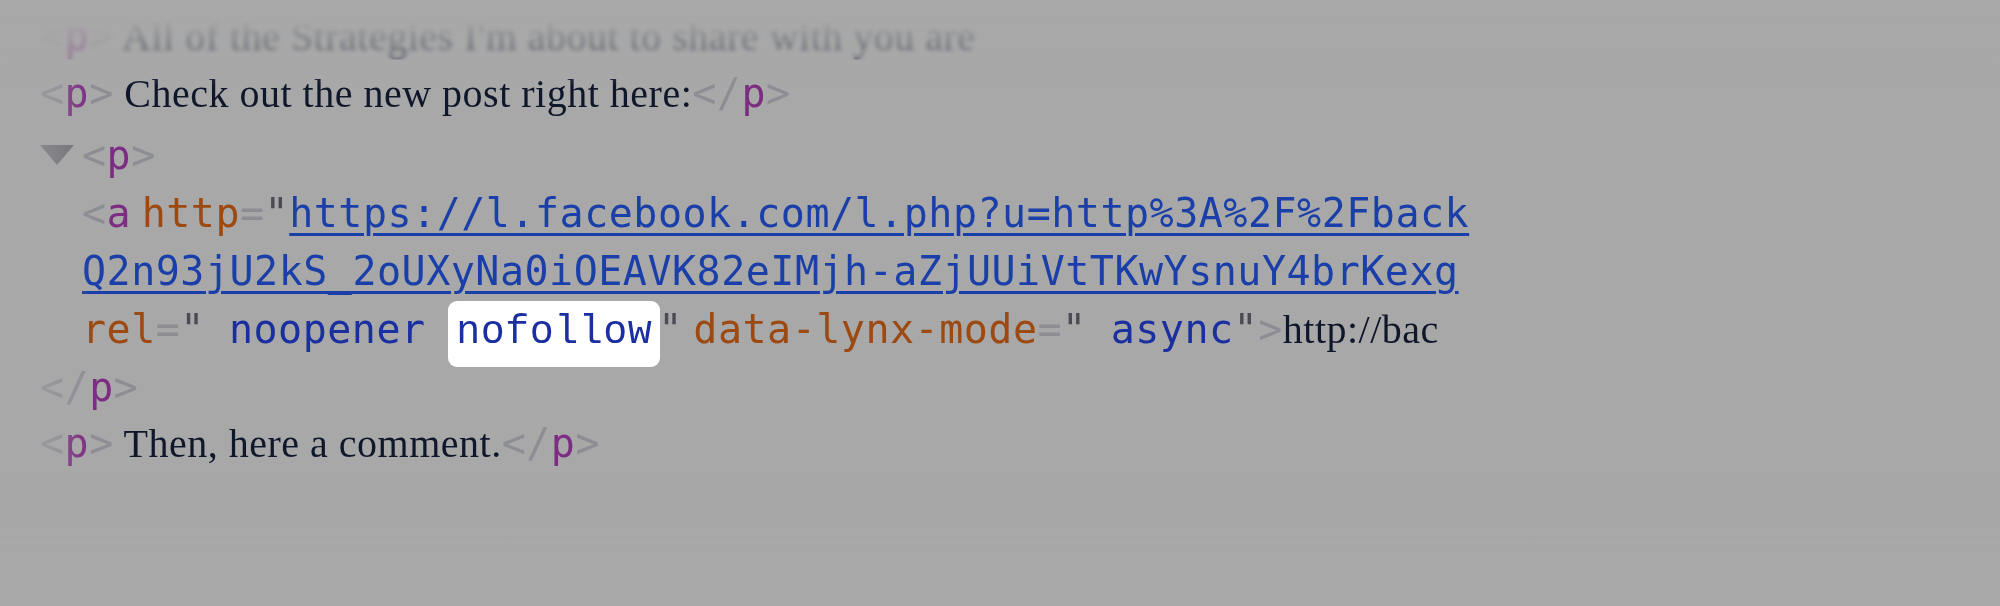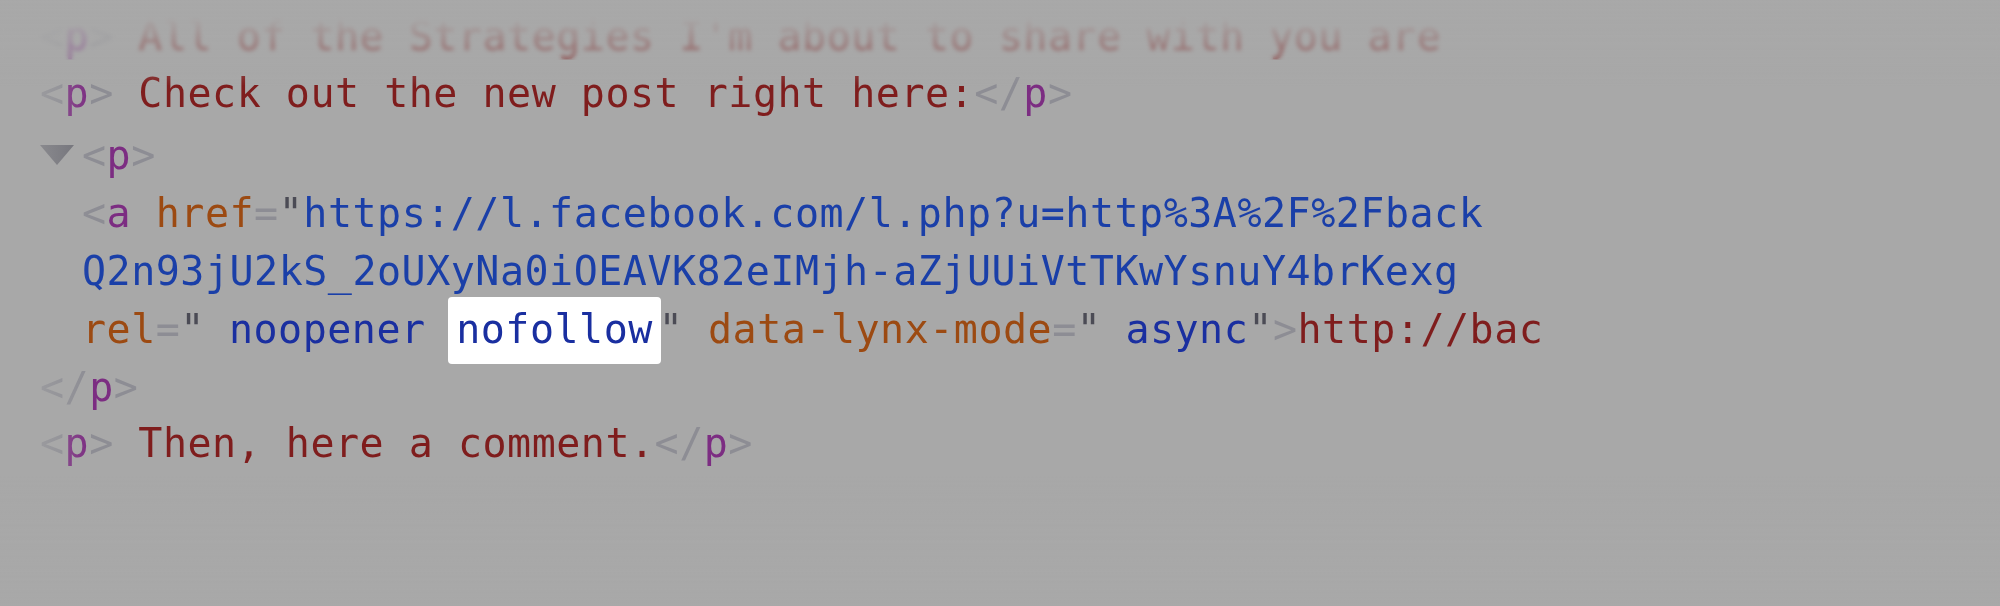--- a/index.html
+++ b/index.html
@@ -38,44 +38,45 @@
   .indent-0 { padding-left: 40px; }
   .indent-1 { padding-left: 82px; }
 
   
   .tok-bracket   { color: #8d8d94; }
   .tok-tagname   { color: #7c2d82; }
   .tok-attrname  { color: #9c4a12; }
   .tok-equals    { color: #8d8d94; }
   .tok-quote     { color: #4b4b55; }
   .tok-attrvalue { color: #1a2fa0; margin-left: 24px; }
-  .tok-link      { color: #1a3fa8; text-decoration-thickness: 3px; text-underline-offset: 6px; }
-  .tok-text      { color: #7f1d1d; }
+  .tok-link      { color: #1a3fa8; text-decoration: underline; text-decoration-thickness: 3px; text-underline-offset: 6px; }
+  .tok-text      { color: #0f172a; font-family: Liberation Serif, serif; }
 
   
   .twisty {
     display: inline-block;
     width: 0;
     height: 0;
     border-left: 17px solid transparent;
     border-right: 17px solid transparent;
     border-top: 20px solid #6e6e76;
     vertical-align: middle;
     margin-right: 8px;
     margin-bottom: 6px;
   }
 
   
   .search-hit {
     background: #ffffff;
     color: #1a2fa0;
     padding: 9px 8px 12px 8px;
     margin: 0 -2px;
-    border-radius: 4px;
+    border-radius: 9px;
     box-decoration-break: clone;
+    font-family: Liberation Mono, monospace;
   }
 
   
   #row-0 { top: 5px; }
   #row-1 { top: 62px; }
   #row-2 { top: 124px; }
   #row-3 { top: 182px; }
   #row-4 { top: 240px; }
   #row-5 { top: 298px; }
   #row-6 { top: 356px; }
@@ -113,21 +114,21 @@
   }
 </style>
 </head>
 <body>
 
 <div id="devtools-dom-tree">
   <div id="dom-rows">
       <div class="dom-line indent-0" id="row-0"><span class="tok-bracket">&lt;</span><span class="tok-tagname">p</span><span class="tok-bracket">&gt;</span><span class="tok-text"> All of the Strategies I'm about to share with you are</span></div>
       <div class="dom-line indent-0" id="row-1"><span class="tok-bracket">&lt;</span><span class="tok-tagname">p</span><span class="tok-bracket">&gt;</span><span class="tok-text"> Check out the new post right here:</span><span class="tok-bracket">&lt;/</span><span class="tok-tagname">p</span><span class="tok-bracket">&gt;</span></div>
       <div class="dom-line indent-0" id="row-2"><span class="twisty"></span><span class="tok-bracket">&lt;</span><span class="tok-tagname">p</span><span class="tok-bracket">&gt;</span></div>
-      <div class="dom-line indent-1" id="row-3"><span class="tok-bracket">&lt;</span><span class="tok-tagname">a</span><span class="tok-text"> </span><span class="tok-attrname">href</span><span class="tok-equals">=</span><span class="tok-quote">"</span><span class="tok-link">https://l.facebook.com/l.php?u=http%3A%2F%2Fback</span></div>
+      <div class="dom-line indent-1" id="row-3"><span class="tok-bracket">&lt;</span><span class="tok-tagname">a</span><span class="tok-text"> </span><span class="tok-attrname">http</span><span class="tok-equals">=</span><span class="tok-quote">"</span><span class="tok-link">https://l.facebook.com/l.php?u=http%3A%2F%2Fback</span></div>
       <div class="dom-line indent-1" id="row-4"><span class="tok-link">Q2n93jU2kS_2oUXyNa0iOEAVK82eIMjh-aZjUUiVtTKwYsnuY4brKexg</span></div>
       <div class="dom-line indent-1" id="row-5"><span class="tok-attrname">rel</span><span class="tok-equals">=</span><span class="tok-quote">"</span><span class="tok-attrvalue">noopener </span><span class="search-hit">nofollow</span><span class="tok-quote">"</span><span class="tok-text"> </span><span class="tok-attrname">data-lynx-mode</span><span class="tok-equals">=</span><span class="tok-quote">"</span><span class="tok-attrvalue">async</span><span class="tok-quote">"</span><span class="tok-bracket">&gt;</span><span class="tok-text">http://bac</span></div>
       <div class="dom-line indent-0" id="row-6"><span class="tok-bracket">&lt;/</span><span class="tok-tagname">p</span><span class="tok-bracket">&gt;</span></div>
       <div class="dom-line indent-0" id="row-7"><span class="tok-bracket">&lt;</span><span class="tok-tagname">p</span><span class="tok-bracket">&gt;</span><span class="tok-text"> Then, here a comment.</span><span class="tok-bracket">&lt;/</span><span class="tok-tagname">p</span><span class="tok-bracket">&gt;</span></div>
     </div>
 
   <div class="fade" id="fade-left"></div>
   <div class="fade" id="fade-right"></div>
   <div class="fade" id="blur-top"></div>
   <div class="fade" id="fade-top"></div>

